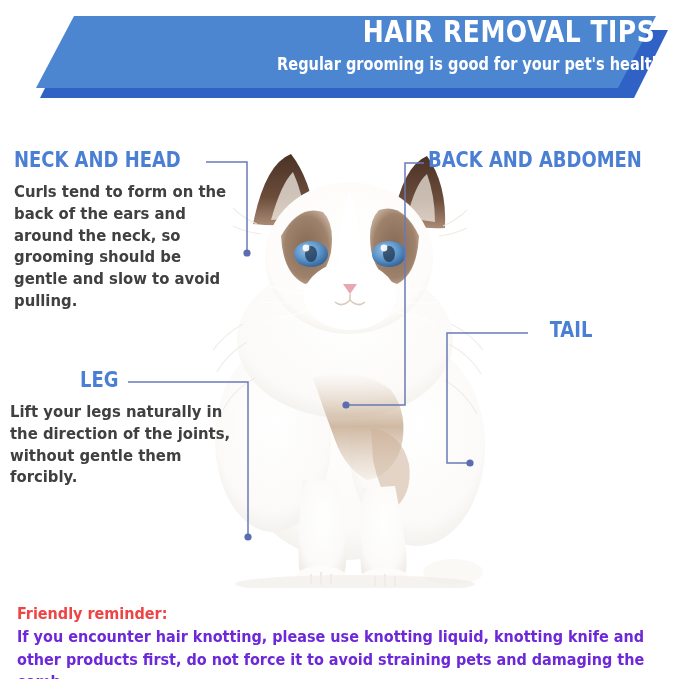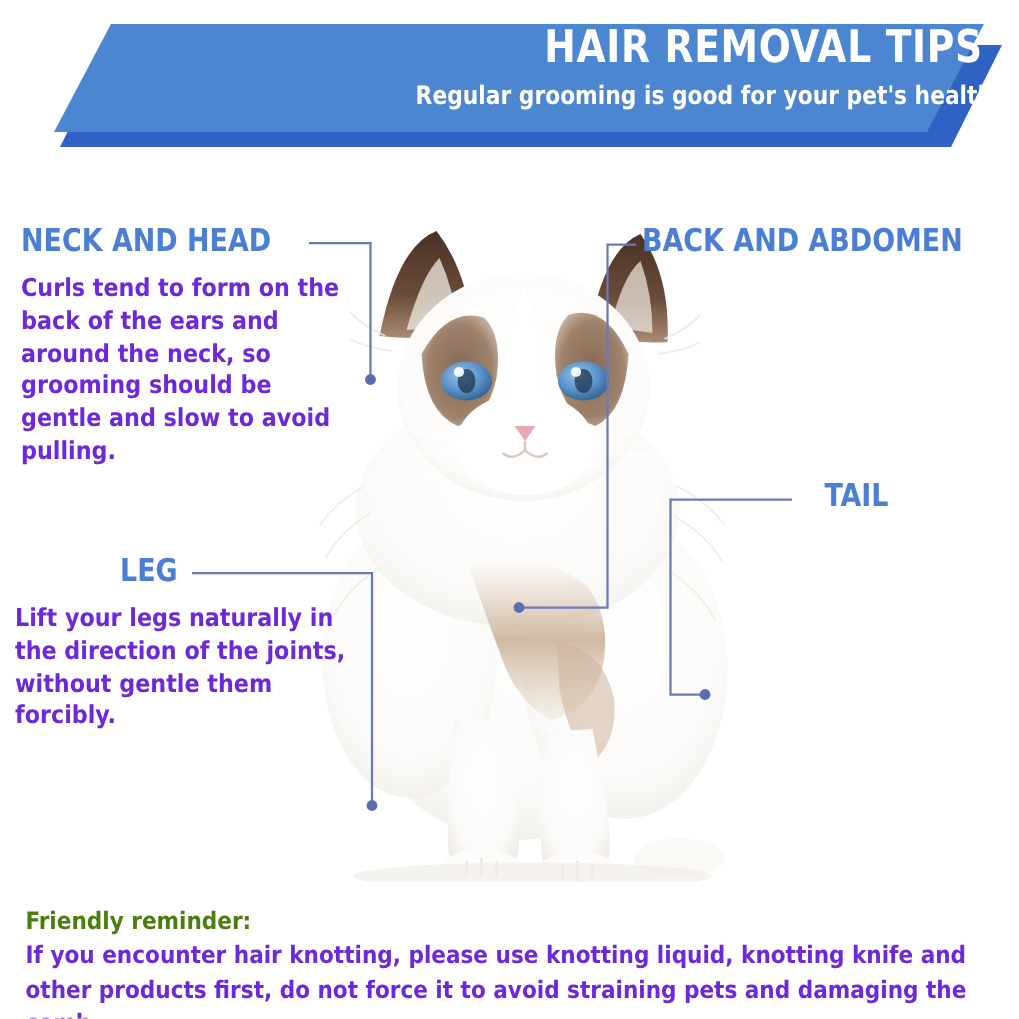--- a/index.html
+++ b/index.html
@@ -39,39 +39,39 @@
 
   
   .callout { position:absolute; }
   .callout h3 {
     color:#4a7fd4; font-size:21px; font-weight:bold; letter-spacing:0px;
     font-family:"DejaVu Sans Condensed","Liberation Sans Narrow","Liberation Sans", sans-serif;
     transform:scaleX(.95); transform-origin:left center; white-space:nowrap;
   }
   .callout.ca-right h3, .callout.ca-center h3 { transform-origin:center; }
   .callout p {
-    color:#6d28d9; font-size:16.5px; font-weight:bold; line-height:1.32;
+    color:#404040; font-size:16.5px; font-weight:bold; line-height:1.32;
     margin-top:9px;
     font-family:"DejaVu Sans Condensed","Liberation Sans Narrow","Liberation Sans", sans-serif;
   }
 
   #callout-neck { left:14px; top:148px; width:215px; }
   #callout-leg  { left:10px; top:368px; width:225px; text-align:left; }
   #callout-leg h3 { margin-left:70px; }
   #callout-back { left:428px; top:148px; width:248px; }
   #callout-tail { left:466px; top:318px; width:210px; }
   #callout-tail h3 { text-align:center; }
 
   
   #connectors { position:absolute; left:0; top:0; width:679px; height:679px; }
 
   
   #footer { position:absolute; left:17px; top:604px; width:650px; }
   #footer .fr-title {
-    color:#4d7c0f; font-size:16px; font-weight:bold; margin-bottom:3px;
+    color:#ef4444; font-size:16px; font-weight:bold; margin-bottom:3px;
     font-family:"DejaVu Sans Condensed","Liberation Sans Narrow","Liberation Sans", sans-serif;
   }
   #footer .fr-body {
     color:#6d28d9; font-size:16px; font-weight:bold; line-height:1.42;
     font-family:"DejaVu Sans Condensed","Liberation Sans Narrow","Liberation Sans", sans-serif;
   }
 </style>
 </head>
 <body>
 

